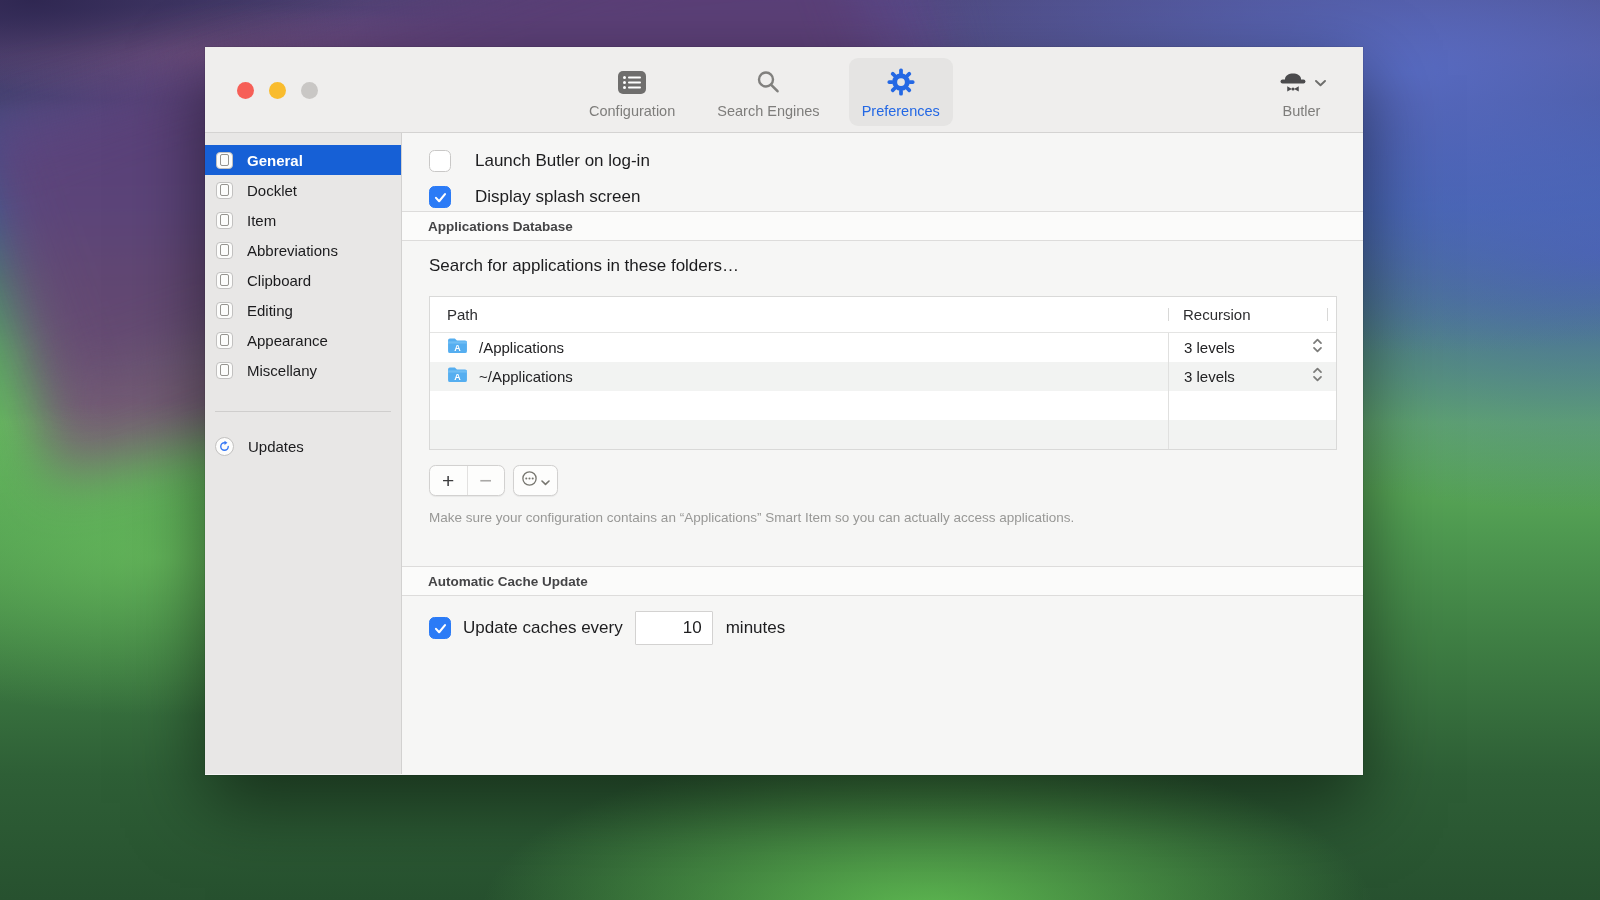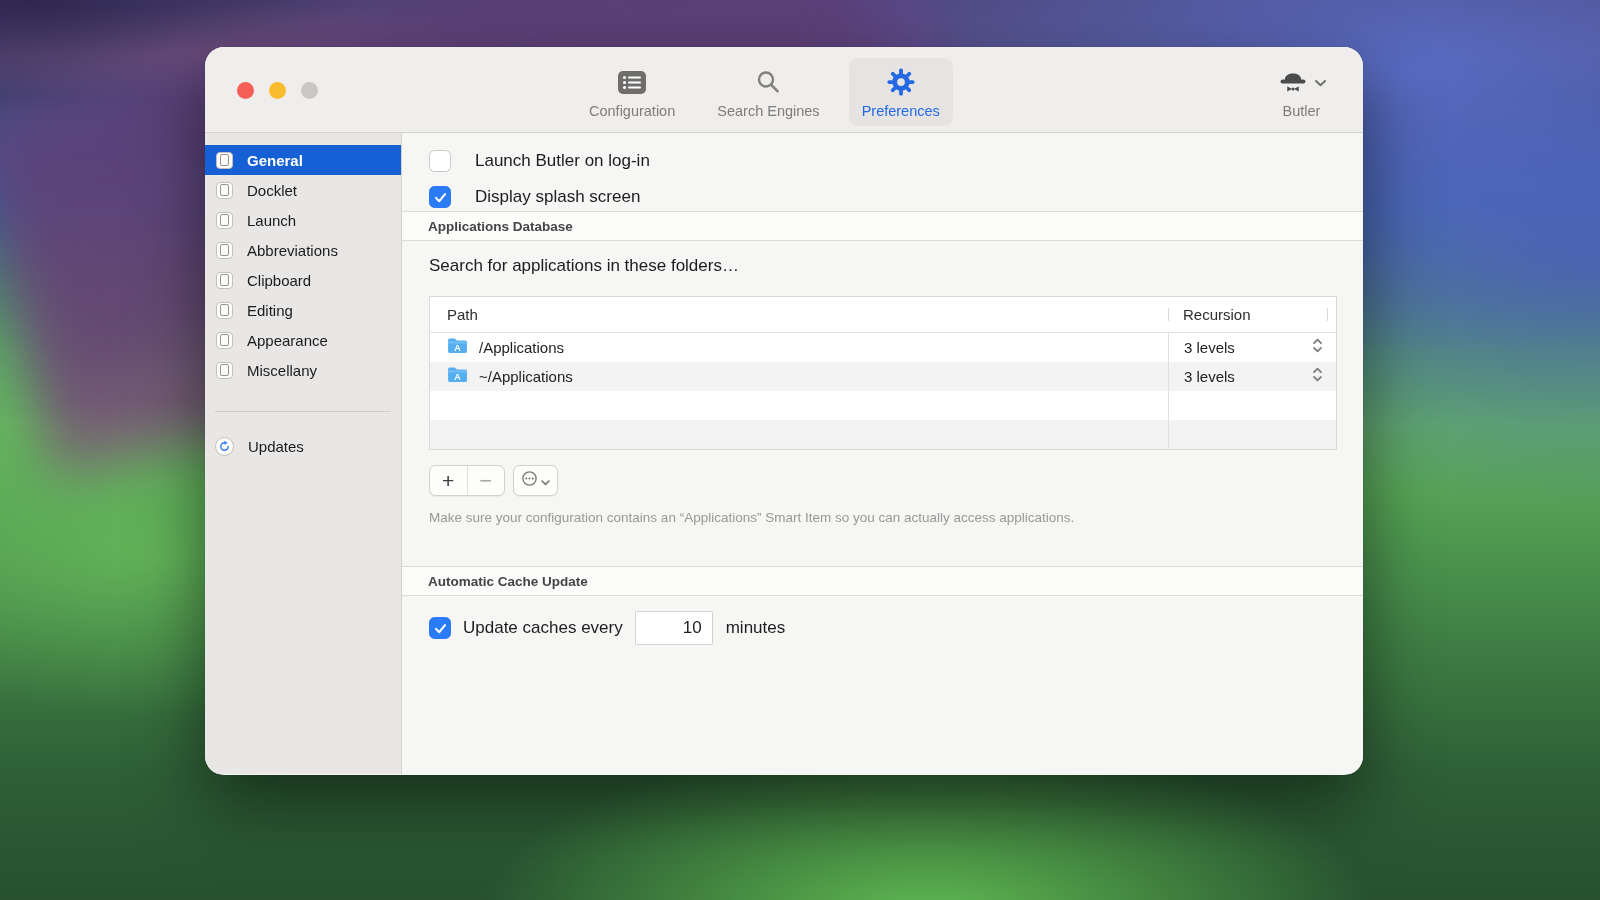--- a/index.html
+++ b/index.html
@@ -20,21 +20,21 @@
   .wp-wedge1{left:52%;top:16%;width:60%;height:42%;inset:auto;position:absolute;
       background:linear-gradient(12deg, rgba(122,72,118,.85), rgba(86,70,150,.55));
       transform:rotate(-13deg);filter:blur(26px);}
   .wp-wedge2{left:58%;top:30%;width:55%;height:28%;inset:auto;position:absolute;
       background:rgba(92,58,110,.55);transform:rotate(-19deg);filter:blur(30px);}
   .wp-green-glow{background:
       radial-gradient(ellipse 40% 28% at 58% 102%, rgba(105,205,88,.85), rgba(105,205,88,0) 70%),
       radial-gradient(ellipse 35% 25% at 10% 62%, rgba(120,210,100,.5), rgba(120,210,100,0) 70%);}
   
   .window{position:absolute;left:205px;top:47px;width:1158px;height:728px;
-    border-radius:19px;background:#f6f6f5;overflow:hidden;
+    border-radius:0;background:#f6f6f5;overflow:hidden;
     box-shadow:0 28px 70px rgba(0,0,0,.5),0 0 1px rgba(0,0,0,.4);}
   
   .toolbar{position:relative;height:86px;background:#efeeed;border-bottom:1px solid #d4d3d2;box-sizing:border-box;}
   .traffic{position:absolute;left:32px;top:35px;display:flex;gap:15px;}
   .tl{width:17px;height:17px;border-radius:50%;display:inline-block;}
   .tl.red{background:#f65f57;}
   .tl.yellow{background:#f9bc2e;}
   .tl.gray{background:#c9c7c5;}
   .tool-center{position:absolute;left:371px;bottom:6px;display:flex;align-items:flex-end;gap:16px;}
   .tool-item{display:flex;flex-direction:column;align-items:center;gap:5px;
@@ -210,21 +210,21 @@
       <div class="side-item">
         <span class="pane-box">
             <span class="pane-inner"></span>
           </span>
         <span>Docklet</span>
       </div>
       <div class="side-item">
         <span class="pane-box">
             <span class="pane-inner"></span>
           </span>
-        <span>Launch</span>
+        <span>Item</span>
       </div>
       <div class="side-item">
         <span class="pane-box">
             <span class="pane-inner"></span>
           </span>
         <span>Abbreviations</span>
       </div>
       <div class="side-item">
         <span class="pane-box">
             <span class="pane-inner"></span>

